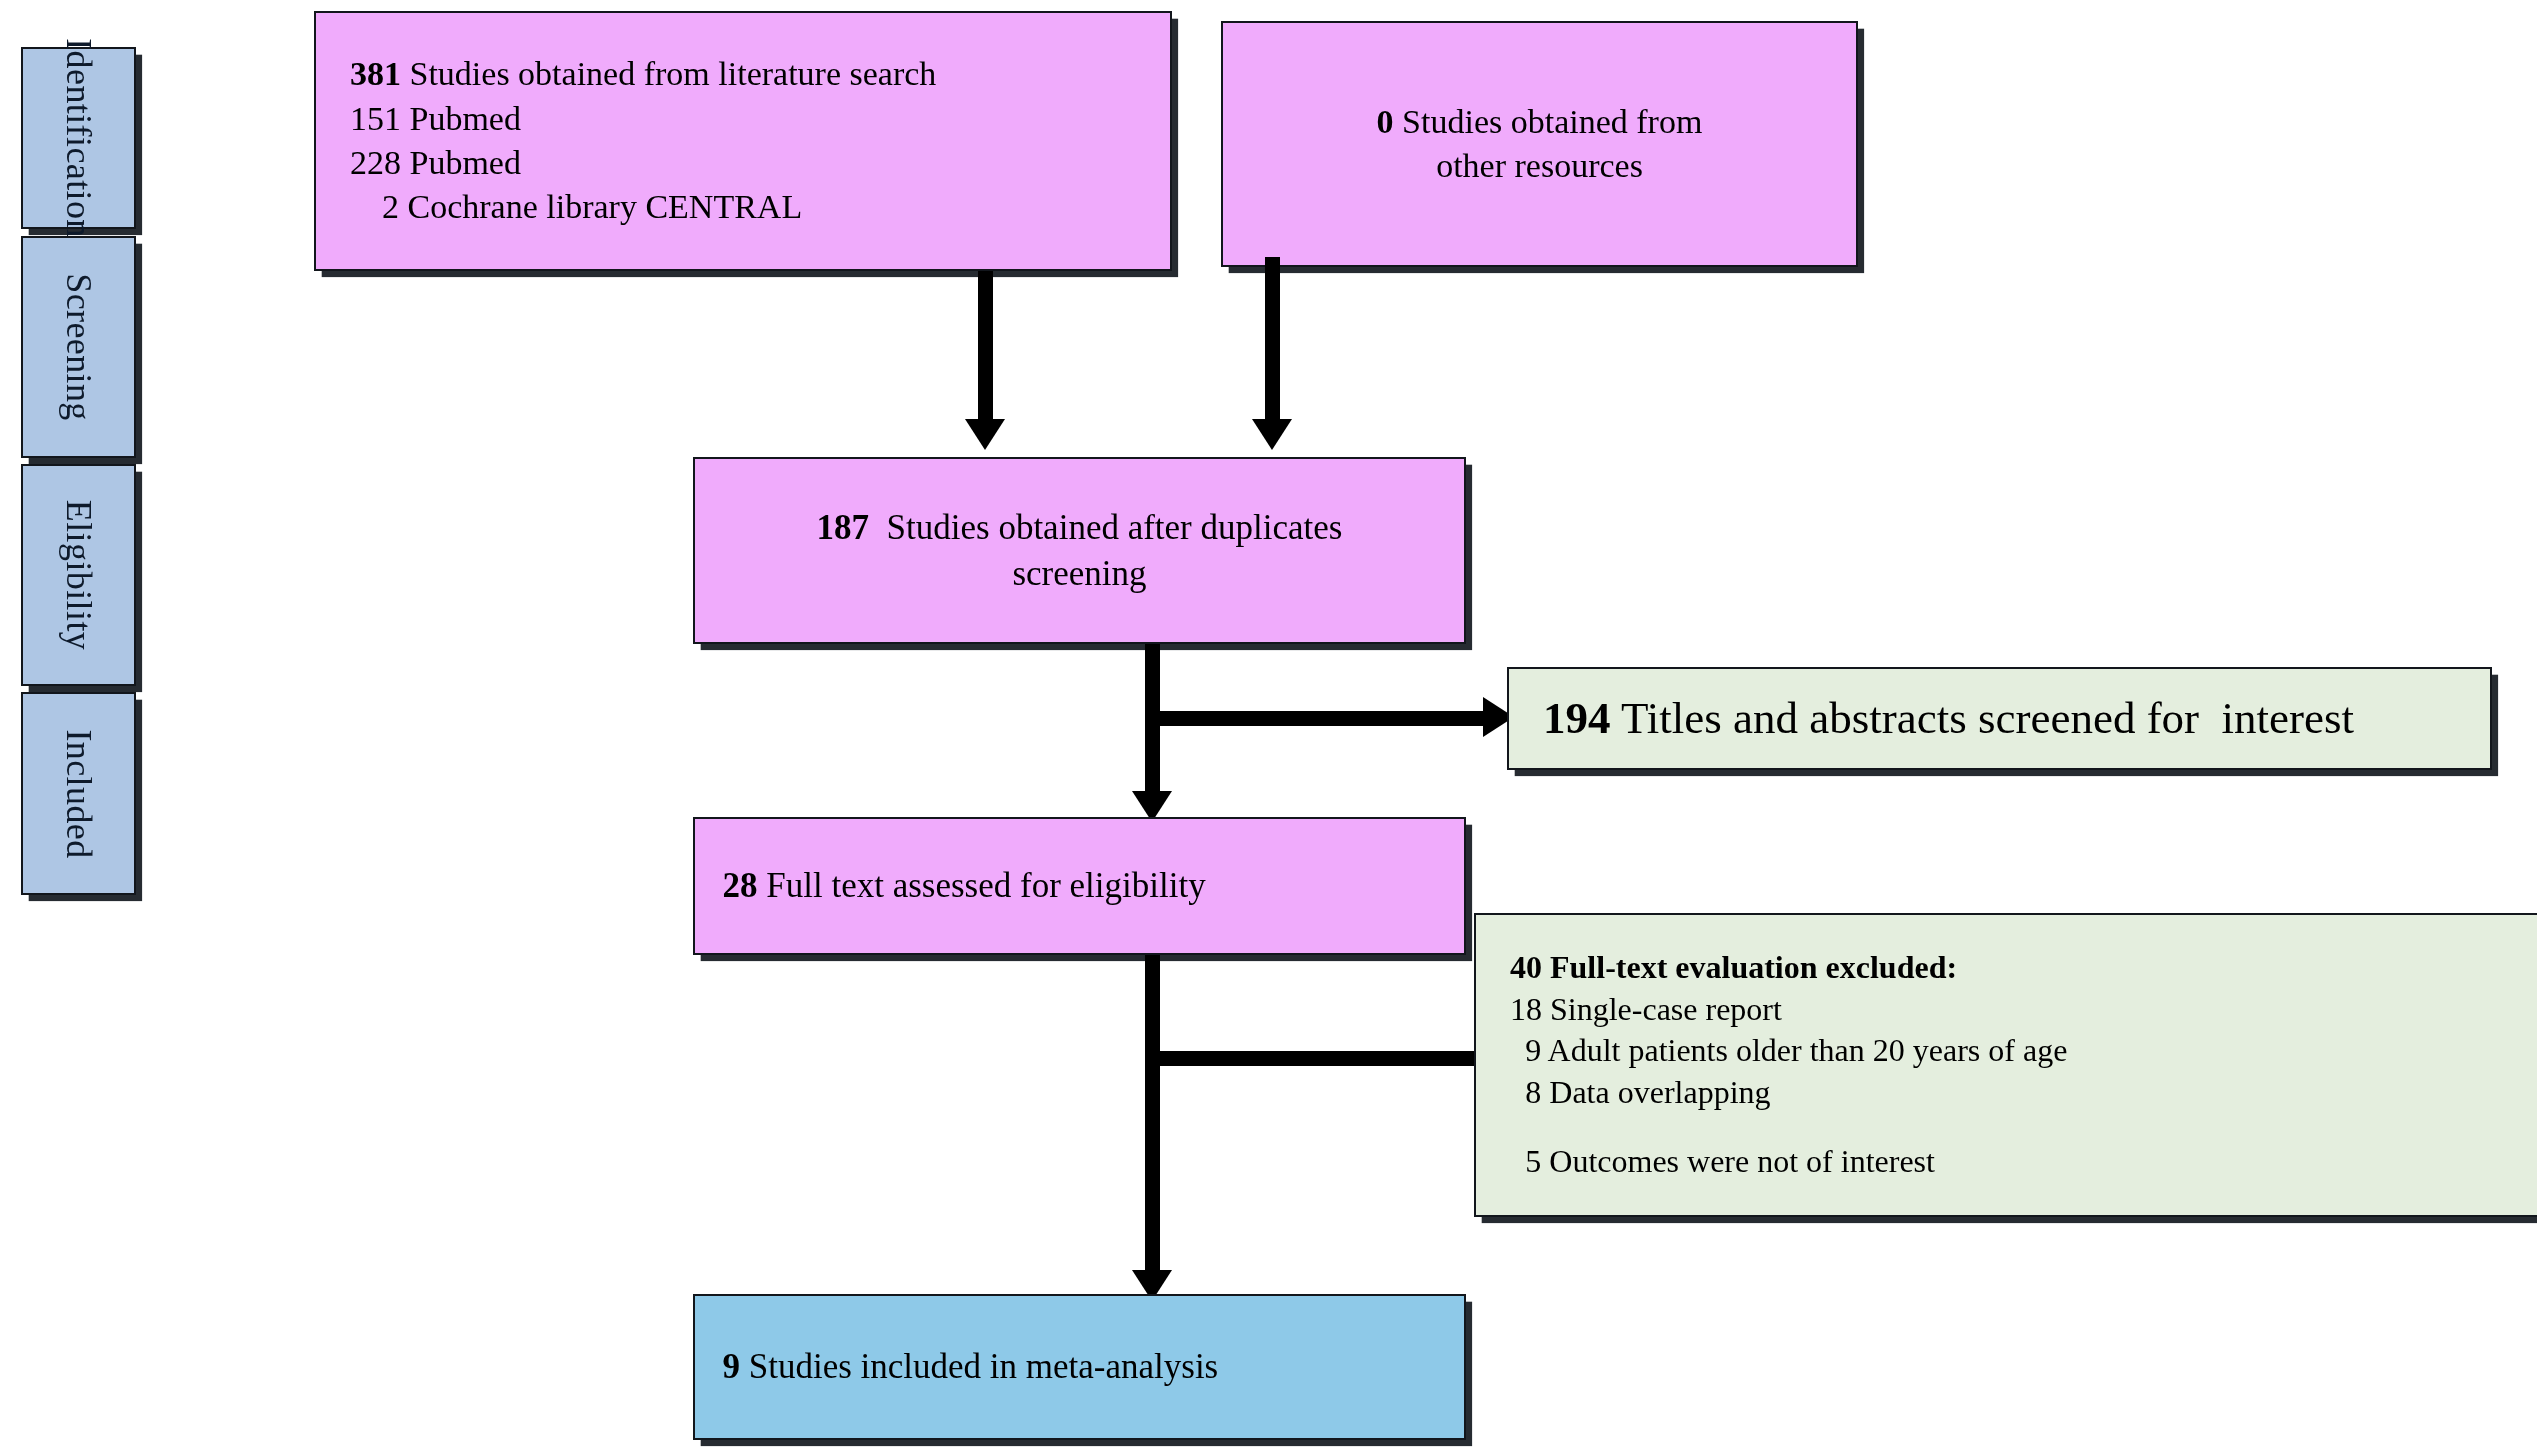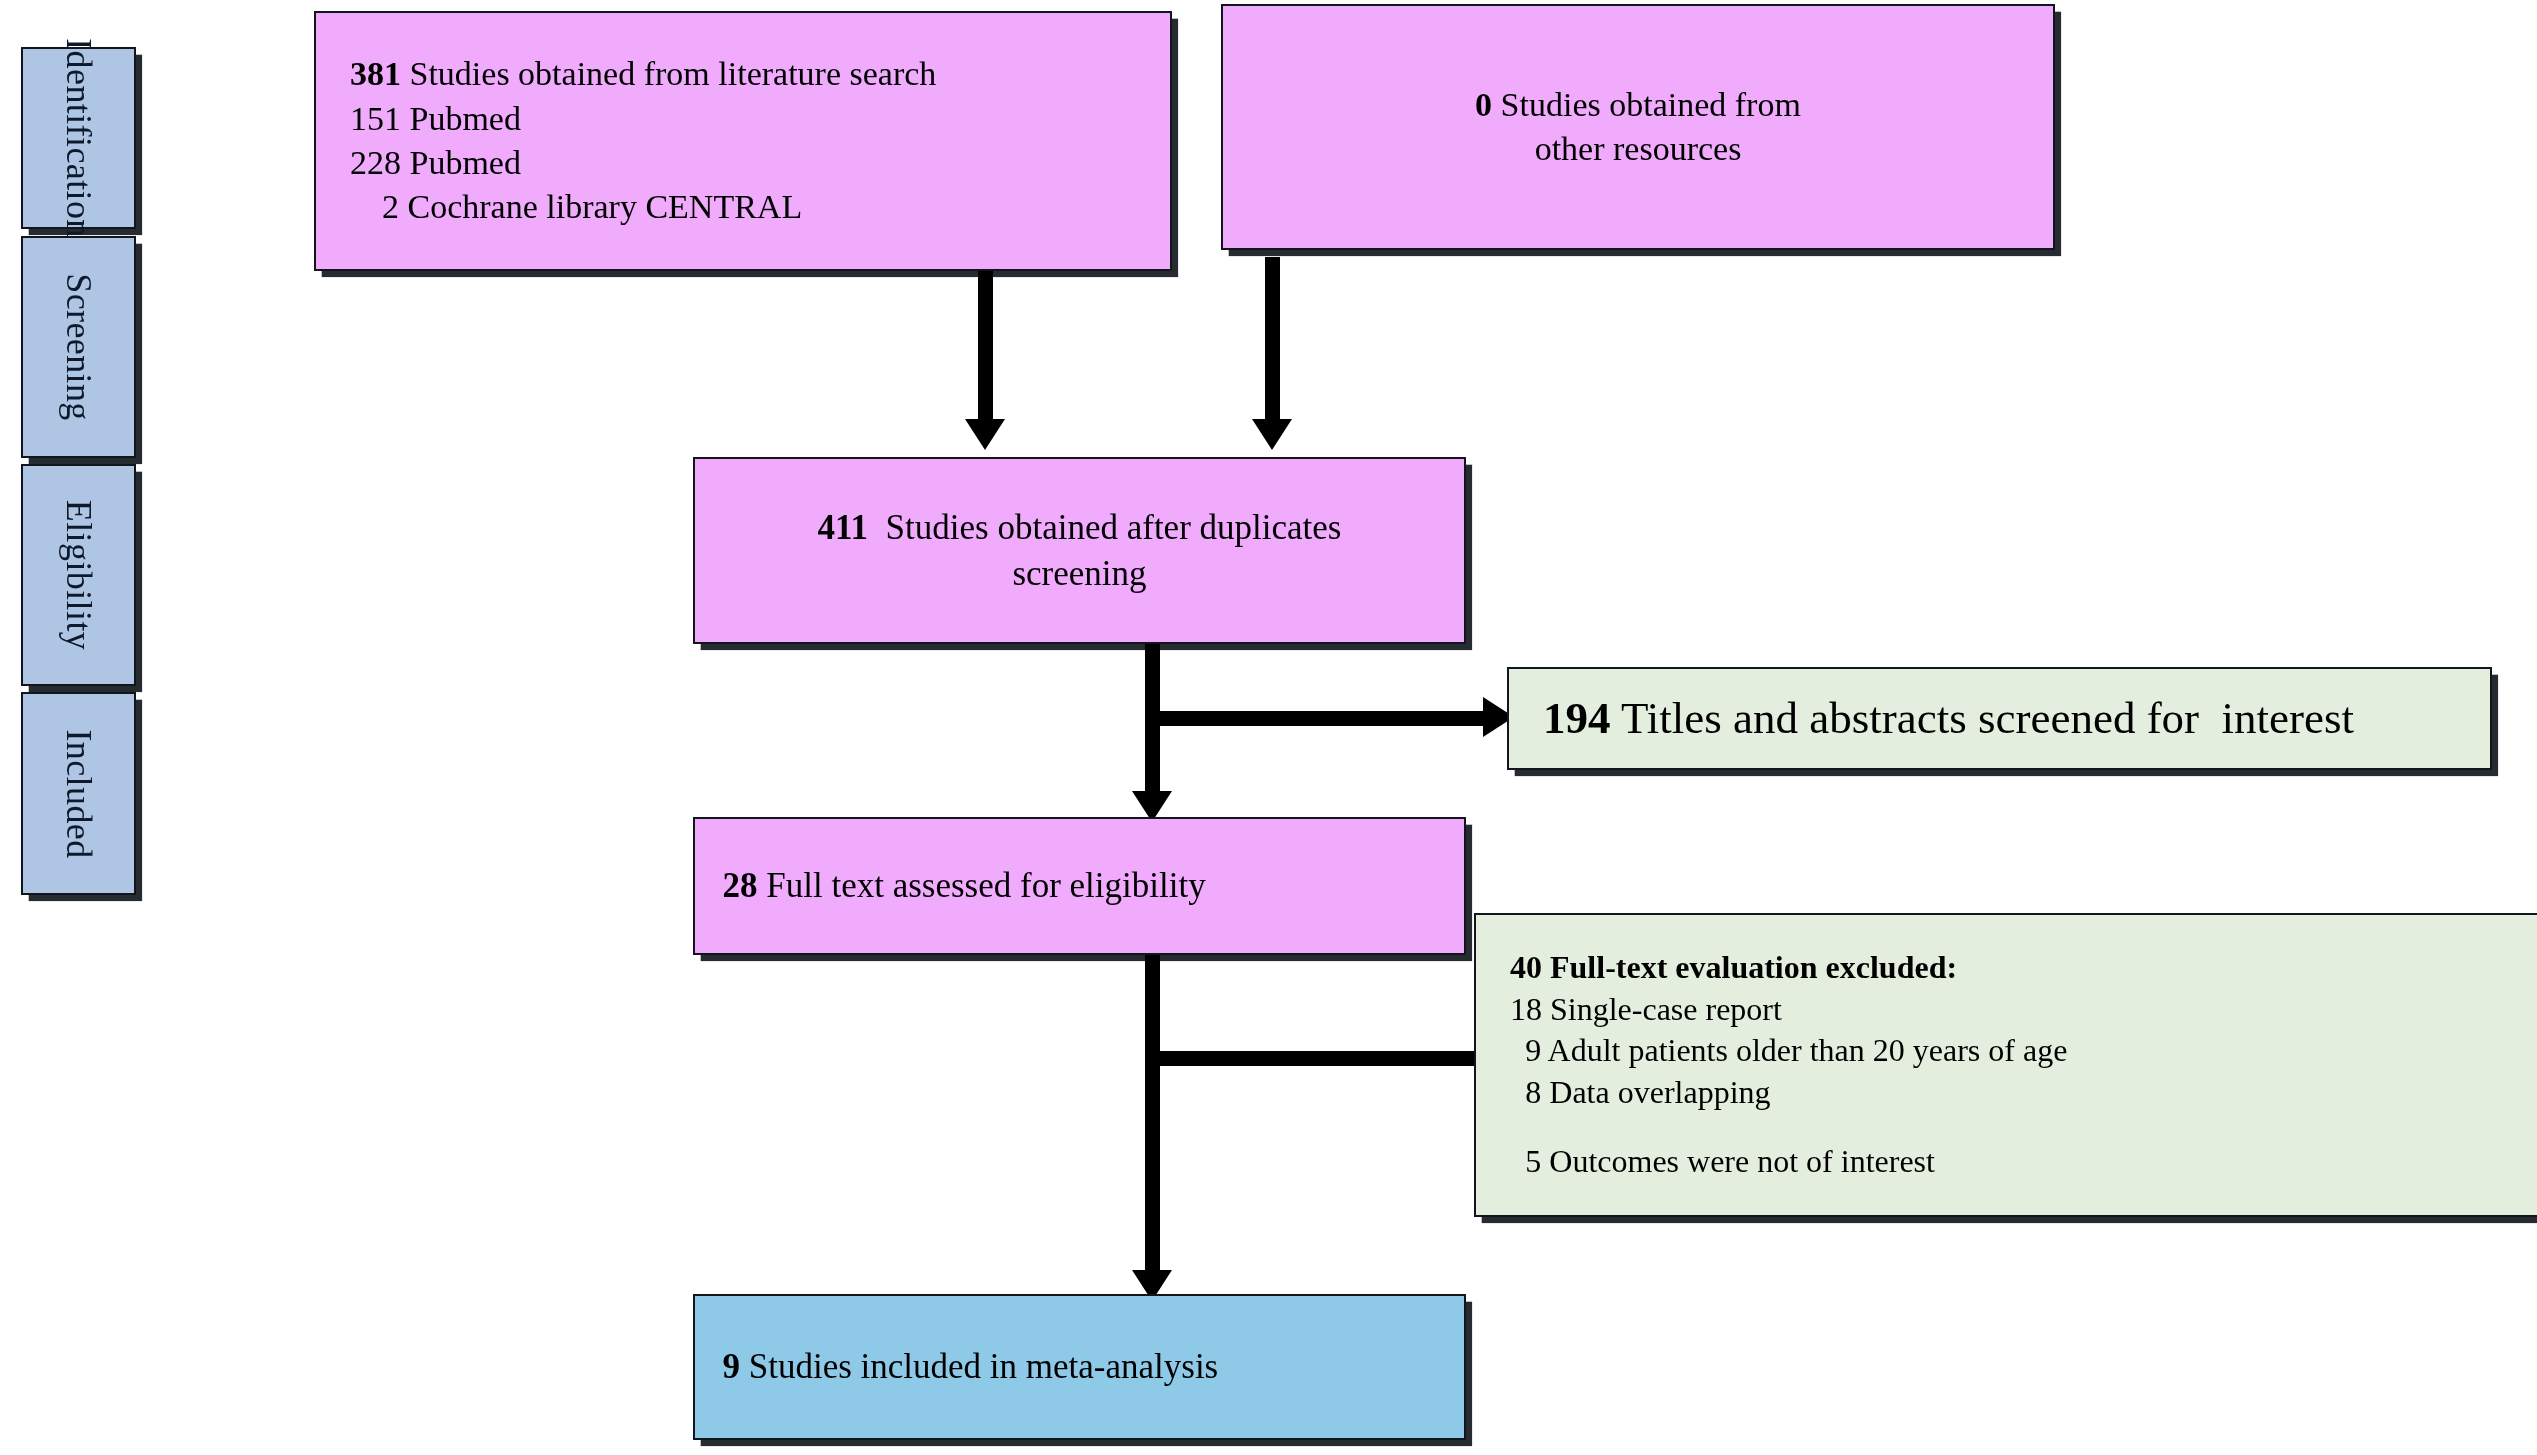--- a/index.html
+++ b/index.html
@@ -111,36 +111,36 @@
 
   <div class="box box-blue" style="left:314px; top:10.7px; width:858px; height:260px;">
     <div class="box-inner pad-left" style="padding:21.4px 23px 21.4px 34px;">
       <span class="line" style="font-size:34px;"><b class="b">381</b><span> Studies obtained from literature search</span></span>
       <span class="line" style="font-size:34px;"><span>151</span><span> Pubmed</span></span>
       <span class="line" style="font-size:34px;"><span>228</span><span> Pubmed</span></span>
       <span class="line" style="font-size:34px; padding-left:32px;"><span>2</span><span> Cochrane library CENTRAL</span></span>
     </div>
   </div>
 
-  <div class="box box-blue" style="left:1221px; top:4px; width:834px; height:246px;">
+  <div class="box box-blue" style="left:1221px; top:21px; width:637px; height:246px;">
     <div class="box-inner centerall" style="padding:15.3px 31px;">
       <span class="line" style="font-size:34px;"><b class="b">0</b><span> Studies obtained from</span></span>
       <span class="line" style="font-size:34px;"><span>other resources</span></span>
     </div>
   </div>
 
   <div class="vline" style="left:978px; top:271px; width:14.5px; height:153px;"></div>
   <div class="arrow-down" style="left:965px; top:419px;"></div>
 
   <div class="vline" style="left:1265px; top:257px; width:14.5px; height:167px;"></div>
   <div class="arrow-down" style="left:1252px; top:419px;"></div>
 
   <div class="box box-blue" style="left:693px; top:457px; width:773px; height:187px;">
     <div class="box-inner centerall" style="padding:10.7px 20px;">
-      <span class="line" style="font-size:35px;"><b class="b">411</b><span>  Studies obtained after duplicates</span></span>
+      <span class="line" style="font-size:35px;"><b class="b">187</b><span>  Studies obtained after duplicates</span></span>
       <span class="line" style="font-size:35px;"><span>screening</span></span>
     </div>
   </div>
 
   <div class="vline" style="left:1145px; top:644px; width:14.5px; height:153px;"></div>
   <div class="arrow-down" style="left:1132px; top:791px;"></div>
 
   <div class="hline" style="left:1160px; top:711px; width:330px; height:14.5px;"></div>
   <div class="arrow-right" style="left:1483px; top:697px;"></div>
 

